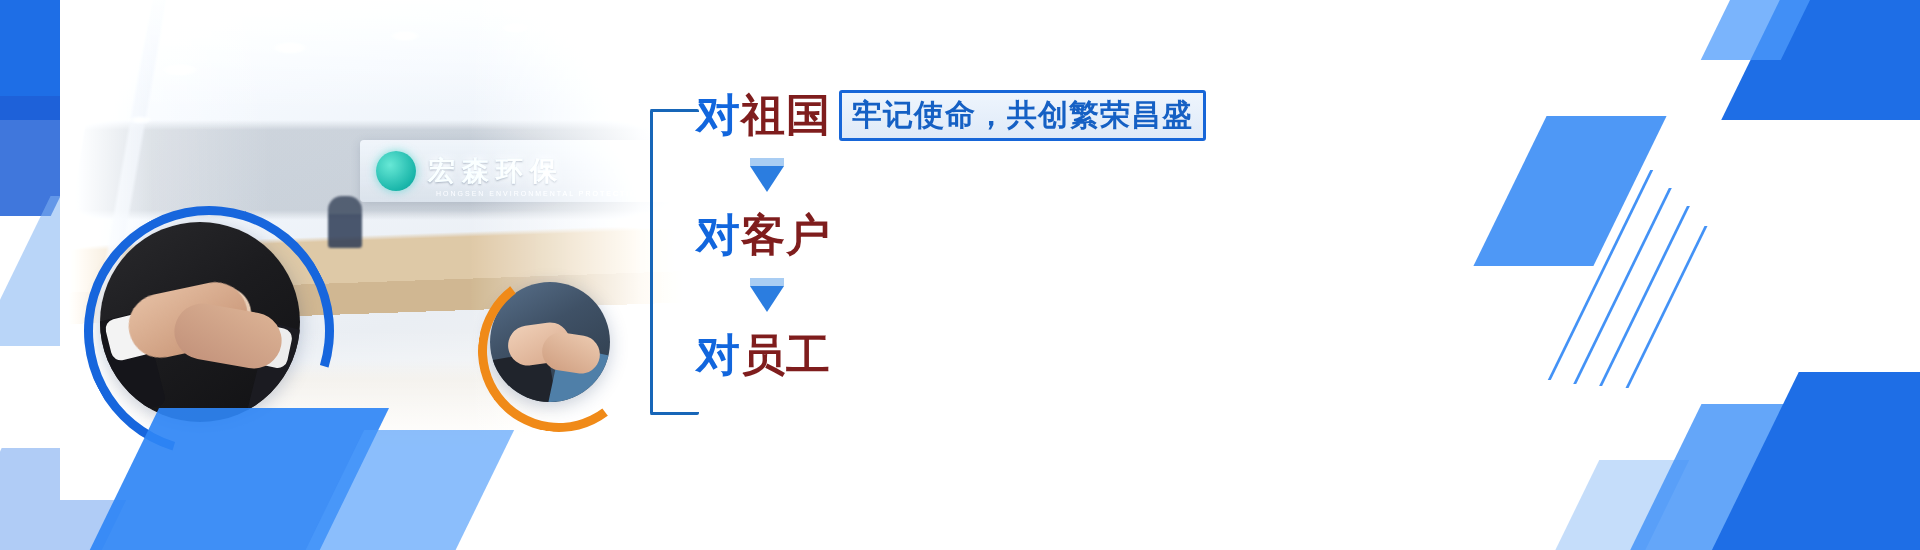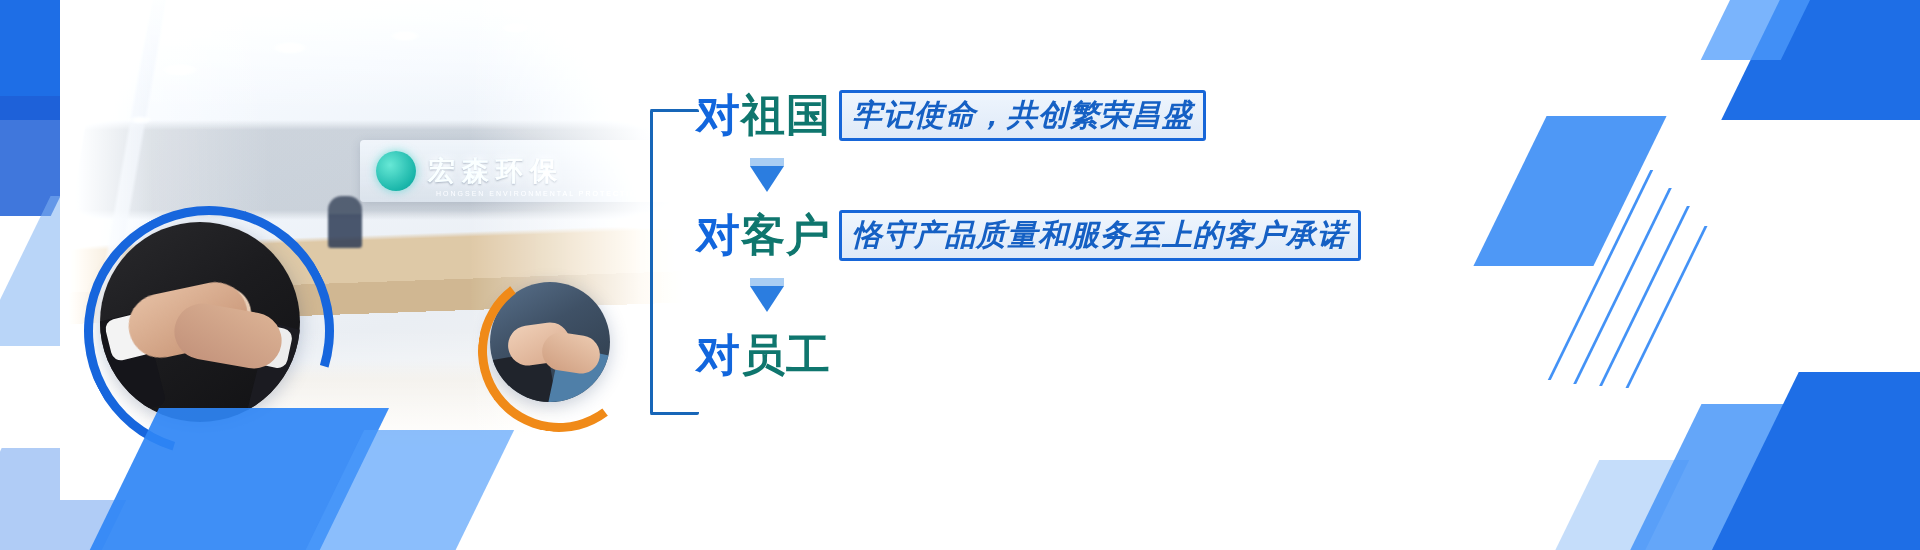--- a/index.html
+++ b/index.html
@@ -139,29 +139,28 @@
   .row-1{margin-top:18px;}
   .row-2{margin-top:50px;}
   .row-3{margin-top:50px;}
   .row-pad{width:46px;flex:none;}
   .title{
     font-size:44px;font-weight:700;letter-spacing:1px;white-space:nowrap;
     font-family:"Liberation Sans","DejaVu Sans",sans-serif;
     line-height:1;
   }
   .t-blue{color:#1266dd;}
-  .t-orange{color:#0f766e;}
+  .t-orange{color:#7f1d1d;}
   .tagbox{
     margin-left:8px;
     border:3px solid #1766d8;border-radius:3px;
     background:linear-gradient(180deg,#eef5fd,#dfeaf8);
     padding:5px 10px 7px 10px;
     color:#1560c4;font-size:30px;font-weight:700;letter-spacing:1px;white-space:nowrap;
     line-height:1.1;
-    font-style:italic;
   }
   .arrow{
     position:absolute;left:100px;width:0;height:0;
     border-left:17px solid transparent;border-right:17px solid transparent;
   }
   .arrow-head{border-top:26px solid #2b7de0;}
   .arrow-cap{
     position:absolute;left:100px;width:34px;height:8px;background:#a9cdf3;
   }
   .ar-1{top:104px;}
@@ -237,21 +236,20 @@
         <div class="row-pad"></div>
         <span class="title t-blue">对</span>
         <span class="title t-orange">祖国</span>
         <span class="tagbox">牢记使命，共创繁荣昌盛</span>
       </div>
 
       <div class="row row-2">
         <div class="row-pad"></div>
         <span class="title t-blue">对</span>
         <span class="title t-orange">客户</span>
-        <span class="tagbox">恪守产品质量和服务至上的客户承诺</span>
       </div>
 
       <div class="row row-3">
         <div class="row-pad"></div>
         <span class="title t-blue">对</span>
         <span class="title t-orange">员工</span>
       </div>
 
     </div>
   </div>

